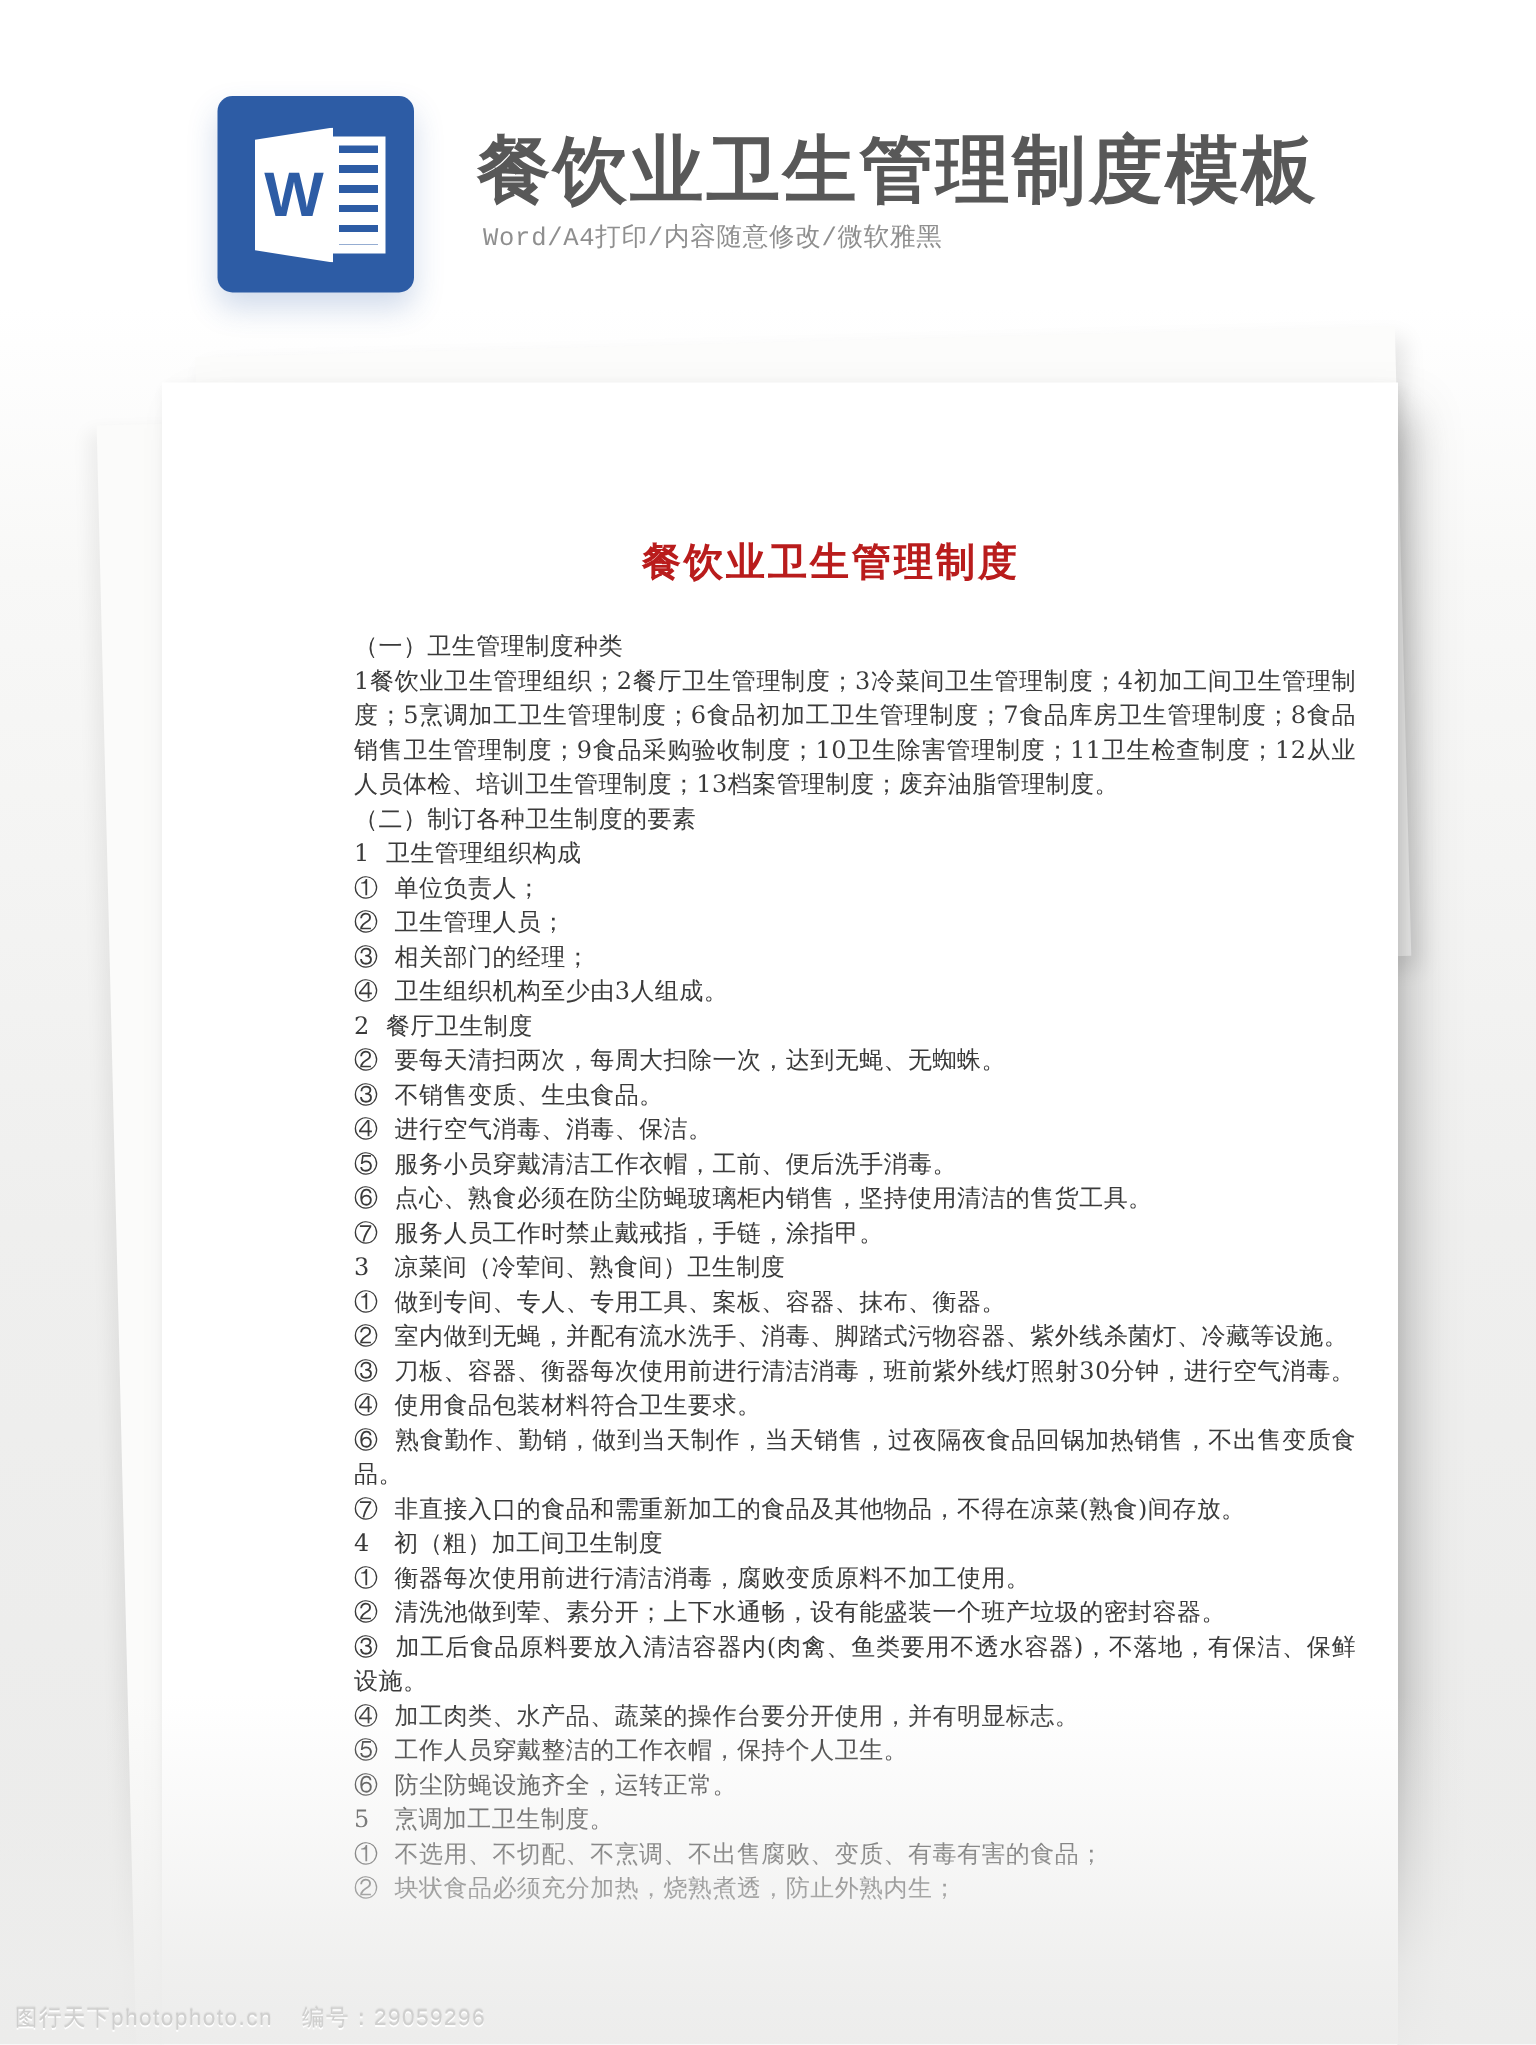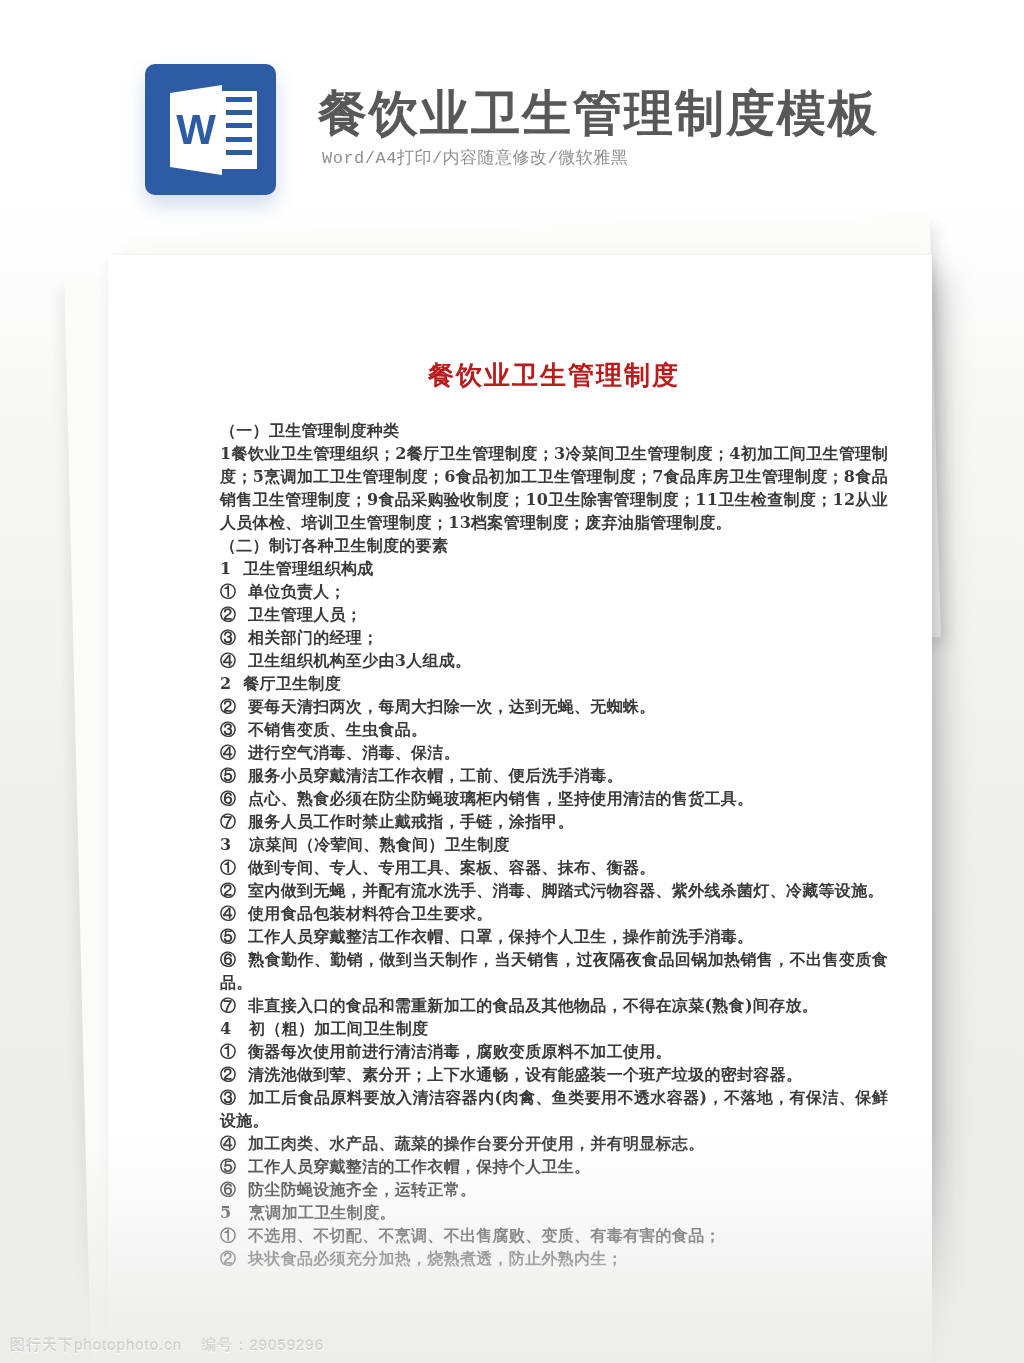--- a/index.html
+++ b/index.html
@@ -66,21 +66,21 @@
   }
 
   
   .doc-title {
     position:absolute; left:112px; top:103px; width:668px;
     text-align:center; font-size:26px; font-weight:bold; color:#b91c1c;
     letter-spacing:2px; line-height:34px;
     font-family:"DejaVu Serif","Liberation Serif",serif;
   }
   .doc-body {
-    position:absolute; left:112px; top:164px; width:668px;font-weight:bold;
+    position:absolute; left:128px; top:164px; width:668px;
   }
   .doc-body p {
     font-size:16px; line-height:23px; color:#3a3a3a;
     font-family:"DejaVu Serif","Liberation Serif",serif;
     letter-spacing:0.3px; white-space:pre-wrap;
   }
   .doc-body p.justify { text-align:justify; }
 
   
   .fade-overlay {
@@ -136,22 +136,22 @@
         <p>2  餐厅卫生制度</p>
         <p>②  要每天清扫两次，每周大扫除一次，达到无蝇、无蜘蛛。</p>
         <p>③  不销售变质、生虫食品。</p>
         <p>④  进行空气消毒、消毒、保洁。</p>
         <p>⑤  服务小员穿戴清洁工作衣帽，工前、便后洗手消毒。</p>
         <p>⑥  点心、熟食必须在防尘防蝇玻璃柜内销售，坚持使用清洁的售货工具。</p>
         <p>⑦  服务人员工作时禁止戴戒指，手链，涂指甲。</p>
         <p>3   凉菜间（冷荤间、熟食间）卫生制度</p>
         <p>①  做到专间、专人、专用工具、案板、容器、抹布、衡器。</p>
         <p class="justify">②  室内做到无蝇，并配有流水洗手、消毒、脚踏式污物容器、紫外线杀菌灯、冷藏等设施。</p>
+        <p class="justify">③  刀板、容器、衡器每次使用前进行清洁消毒，班前紫外线灯照射30分钟，进行空气消毒。</p>
         <p>④  使用食品包装材料符合卫生要求。</p>
-        <p>⑤  工作人员穿戴整洁工作衣帽、口罩，保持个人卫生，操作前洗手消毒。</p>
         <p class="justify">⑥  熟食勤作、勤销，做到当天制作，当天销售，过夜隔夜食品回锅加热销售，不出售变质食品。</p>
         <p>⑦  非直接入口的食品和需重新加工的食品及其他物品，不得在凉菜(熟食)间存放。</p>
         <p>4   初（粗）加工间卫生制度</p>
         <p>①  衡器每次使用前进行清洁消毒，腐败变质原料不加工使用。</p>
         <p>②  清洗池做到荤、素分开；上下水通畅，设有能盛装一个班产垃圾的密封容器。</p>
         <p class="justify">③  加工后食品原料要放入清洁容器内(肉禽、鱼类要用不透水容器)，不落地，有保洁、保鲜设施。</p>
         <p>④  加工肉类、水产品、蔬菜的操作台要分开使用，并有明显标志。</p>
         <p>⑤  工作人员穿戴整洁的工作衣帽，保持个人卫生。</p>
         <p>⑥  防尘防蝇设施齐全，运转正常。</p>
         <p>5   烹调加工卫生制度。</p>

